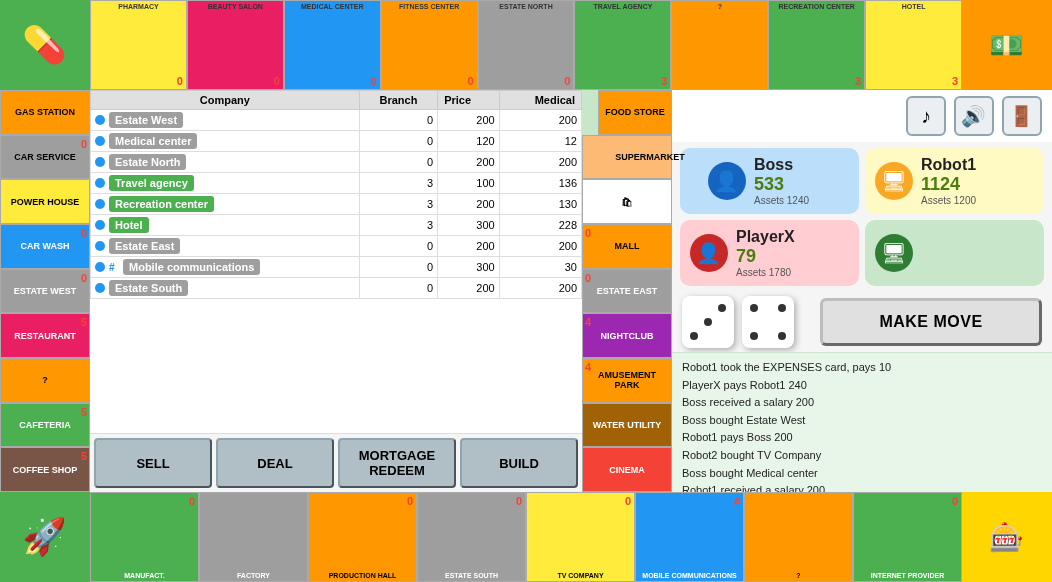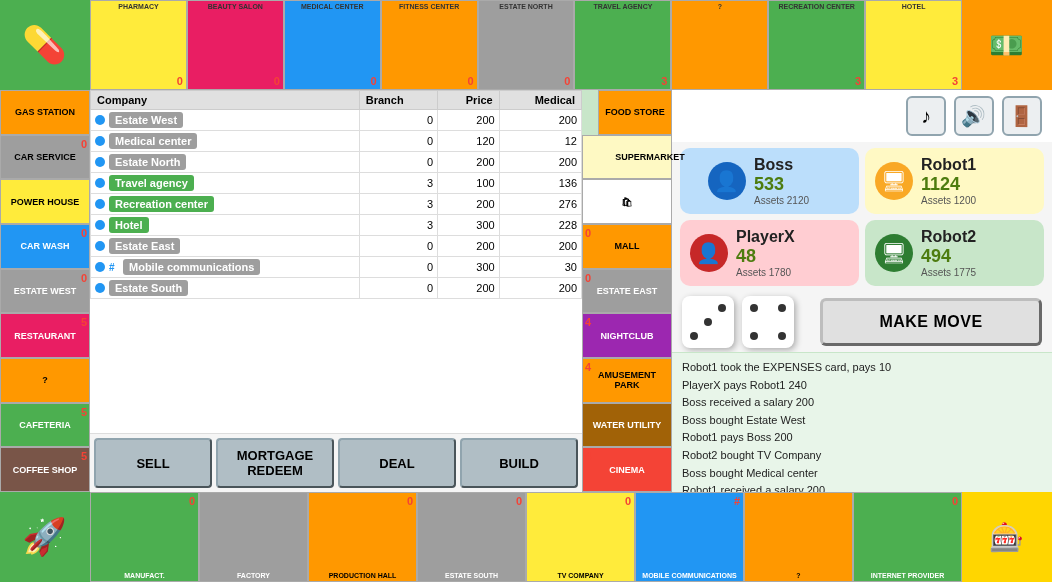--- a/index.html
+++ b/index.html
@@ -140,21 +140,21 @@
       overflow: hidden;
     }
     .company-table table {
       width: 100%;
       border-collapse: collapse;
       font-size: 11px;
     }
     .company-table thead th {
       background: #e0e0e0;
       padding: 3px 6px;
-      text-align: left;
+      text-align: center;
       border: 1px solid #ccc;
       font-size: 11px;
     }
     .company-table thead th:nth-child(3),
     .company-table thead th:nth-child(4) {
       text-align: right;
     }
     .company-table tbody td {
       padding: 2px 4px;
       border: 1px solid #ddd;
@@ -232,21 +232,21 @@
     }
     .right-cell .cell-count-r {
       position: absolute;
       left: 2px;
       top: 2px;
       font-size: 11px;
       color: #f44336;
       font-weight: bold;
     }
     .rc-foodstore { background: #ff9800; margin-left: 16px; }
-    .rc-supermarket { background: #fef9c3; padding-left: 48px; }
+    .rc-supermarket { background: #fdba74; padding-left: 48px; }
     .rc-bag { background: #fff; }
     .rc-mall { background: #ff9800; }
     .rc-estate-east { background: #9e9e9e; color: white; }
     .rc-nightclub { background: #9c27b0; color: white; }
     .rc-amusement { background: #ff9800; }
     .rc-water { background: #a16207; color: white; }
     .rc-cinema { background: #f44336; color: white; }
 
     
     .far-right {
@@ -488,21 +488,21 @@
       <div class="left-cell lc-coffee">COFFEE SHOP<span class="cell-count-left">5</span></div>
     </div>
 
   <div class="main-center">
     <div class="company-table">
       <table>
         <thead>
           <tr>
             <th>Company</th>
             <th>Branch</th>
-            <th style="text-align:right">Price</th>
+            <th style="text-align:left">Price</th>
             <th style="text-align:right">Medical</th>
           </tr>
         </thead>
         <tbody id="company-tbody">
             <tr>
     <td>
       <div class="company-name-cell">
         <span class="dot"></span>
         <span class="name-bar bar-gray">Estate West</span>
       </div>
@@ -546,21 +546,21 @@
   </tr>
             <tr>
     <td>
       <div class="company-name-cell">
         <span class="dot"></span>
         <span class="name-bar bar-green">Recreation center</span>
       </div>
     </td>
     <td class="num-cell">3</td>
     <td class="num-cell">200</td>
-    <td class="num-cell">276</td>
+    <td class="num-cell">130</td>
   </tr>
             <tr>
     <td>
       <div class="company-name-cell">
         <span class="dot"></span>
         <span class="name-bar bar-green">Hotel</span>
       </div>
     </td>
     <td class="num-cell">3</td>
     <td class="num-cell">300</td>
@@ -598,23 +598,23 @@
     </td>
     <td class="num-cell">0</td>
     <td class="num-cell">200</td>
     <td class="num-cell">200</td>
   </tr>
           </tbody>
       </table>
     </div>
     <div class="bottom-buttons">
       <button class="btn-action">SELL</button>
+      <button class="btn-action">DEAL</button>
       <button class="btn-action" style="white-space:pre-line">MORTGAGE
 REDEEM</button>
-      <button class="btn-action">DEAL</button>
       <button class="btn-action">BUILD</button>
     </div>
   </div>
 
   <div class="right-sidebar">
       <div class="right-cell rc-foodstore">FOOD STORE</div>
       <div class="right-cell rc-supermarket">SUPERMARKET</div>
       <div class="right-cell rc-bag">🛍</div>
       <div class="right-cell rc-mall"><span class="cell-count-r">0</span>MALL</div>
       <div class="right-cell rc-estate-east"><span class="cell-count-r">0</span>ESTATE EAST</div>
@@ -629,46 +629,41 @@
       <div class="icon-btn">♪</div>
       <div class="icon-btn">🔊</div>
       <div class="icon-btn">🚪</div>
     </div>
     <div class="players-grid" id="players-grid">
         <div class="player-card blue-bg">
     <div class="player-avatar avatar-blue">👤</div>
     <div class="player-info">
       <span class="player-name">Boss</span>
       <span class="player-money">533</span>
-      <span class="player-assets">Assets 2120</span>
+      <span class="player-assets">Assets 1240</span>
     </div>
   </div>
         <div class="player-card yellow-bg">
     <div class="player-avatar avatar-yellow">🖥</div>
     <div class="player-info">
       <span class="player-name">Robot1</span>
       <span class="player-money">1124</span>
       <span class="player-assets">Assets 1200</span>
     </div>
   </div>
         <div class="player-card red-bg">
     <div class="player-avatar avatar-red">👤</div>
     <div class="player-info">
       <span class="player-name">PlayerX</span>
-      <span class="player-money">48</span>
+      <span class="player-money">79</span>
       <span class="player-assets">Assets 1780</span>
     </div>
   </div>
         <div class="player-card green-bg">
     <div class="player-avatar avatar-green">🖥</div>
-    <div class="player-info">
-      <span class="player-name">Robot2</span>
-      <span class="player-money">494</span>
-      <span class="player-assets">Assets 1775</span>
-    </div>
   </div>
       </div>
     <div class="dice-and-button">
       <div class="dice-container">
 
         <div class="die">
           <div class="pip-empty"></div>
             <div class="pip-empty"></div>
             <div class="pip"></div>
           <div class="pip-empty"></div>

